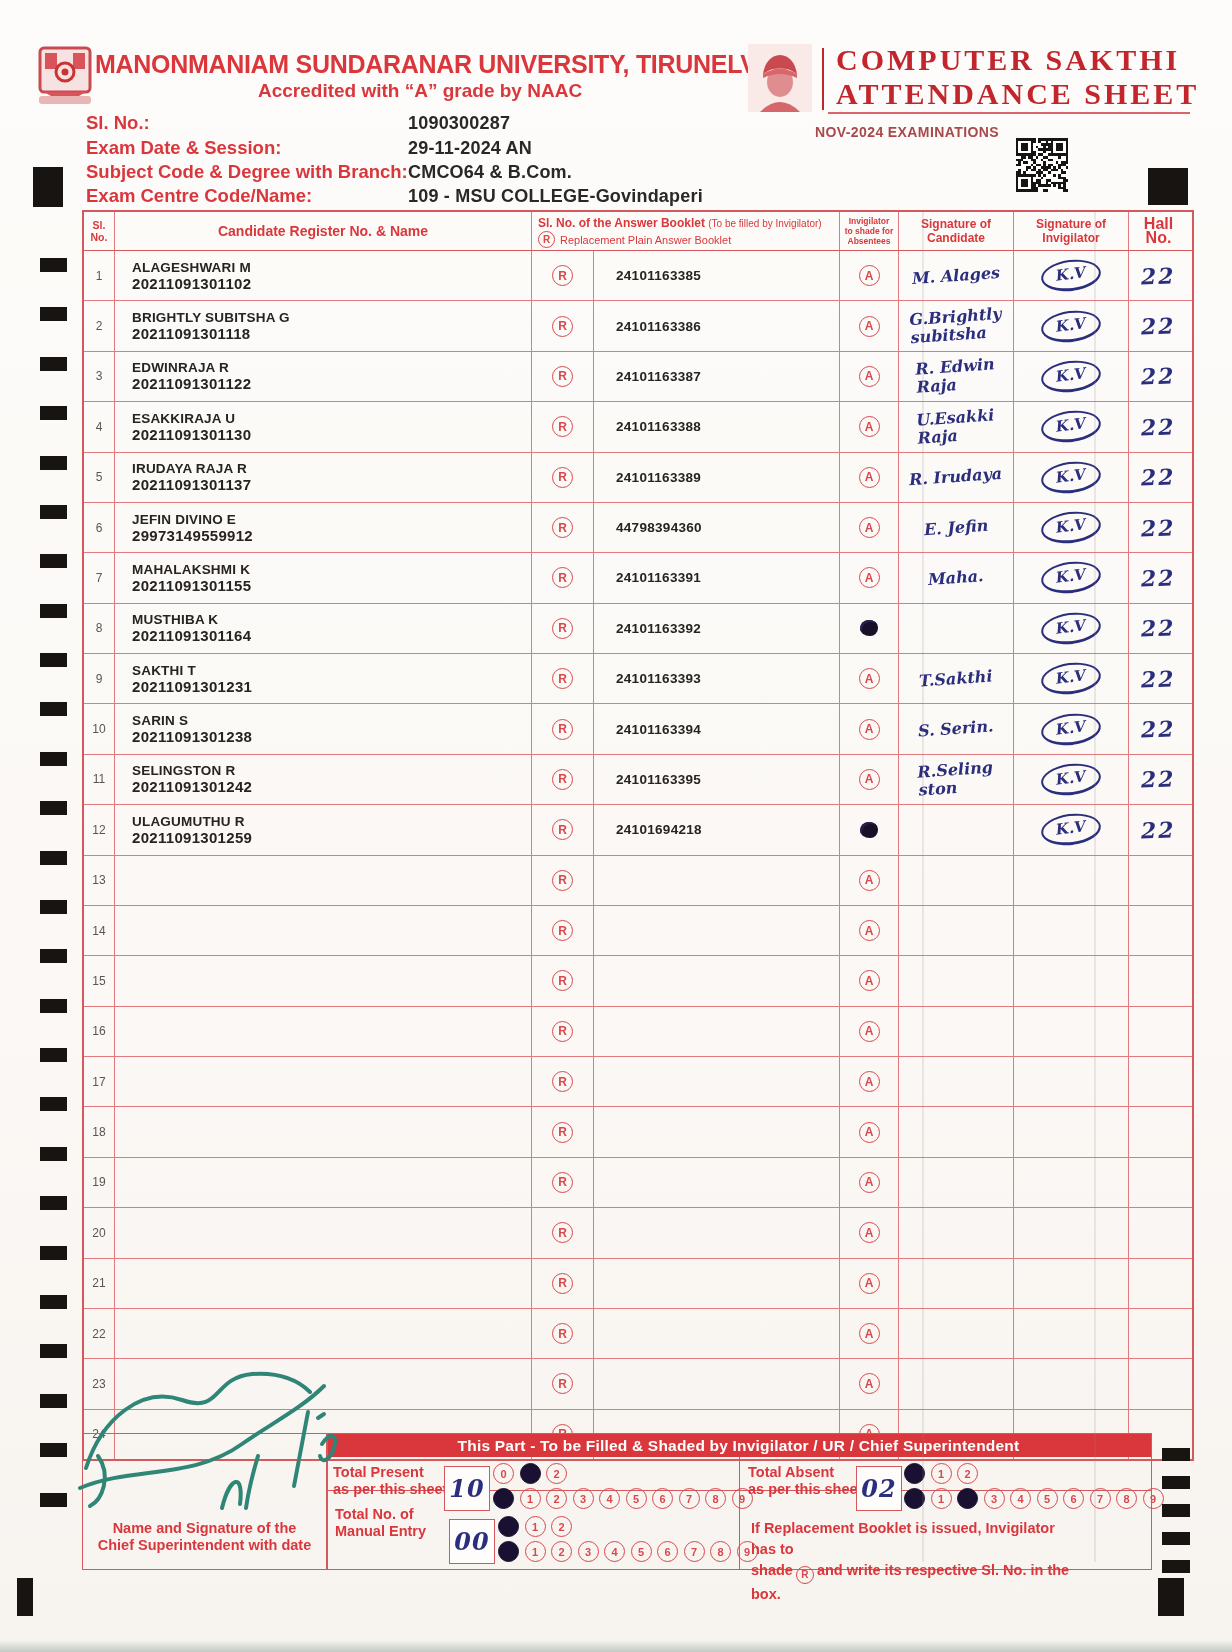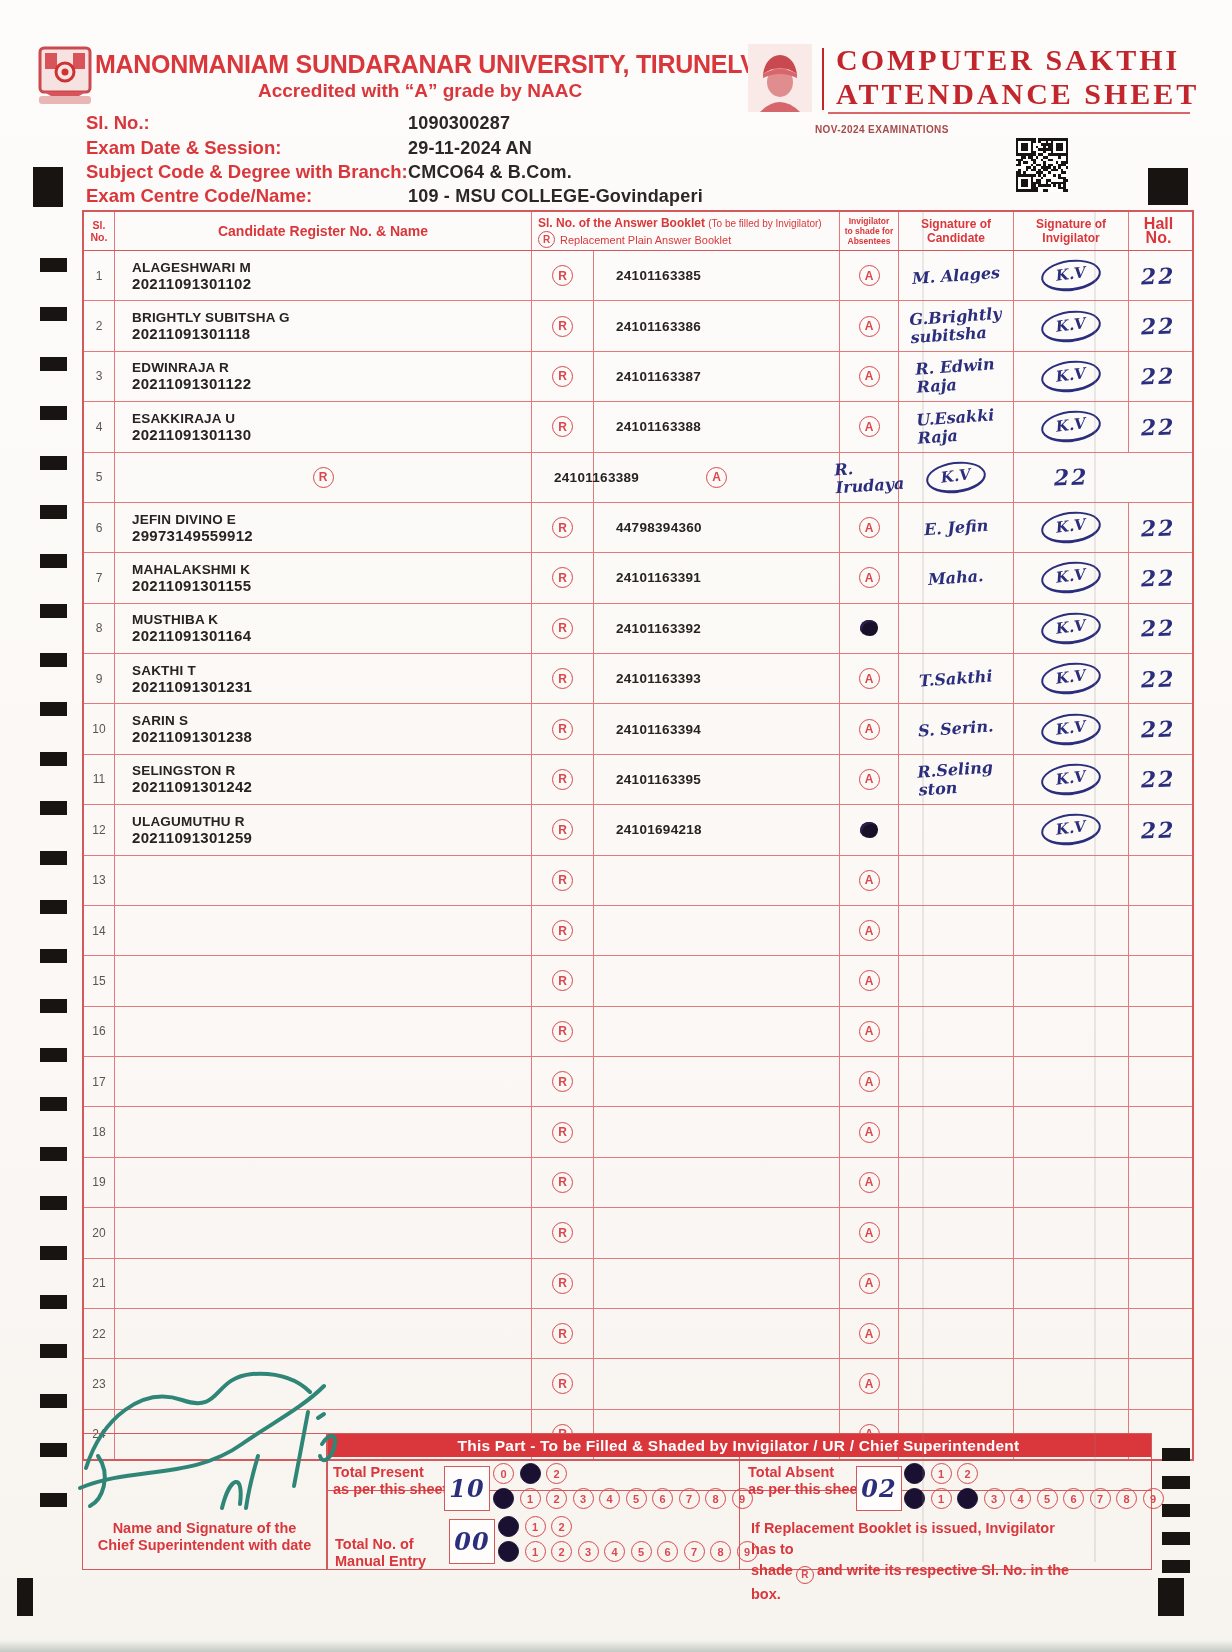--- a/index.html
+++ b/index.html
@@ -9,21 +9,21 @@
   .abs{position:absolute;}
   .mark{position:absolute;background:#181411;}
   .foldline{position:absolute;width:2px;background:rgba(140,130,125,0.16);}
 
   
   .uni-title{color:#d9373c;font-weight:bold;font-size:25px;letter-spacing:-0.3px;white-space:nowrap;}
   .uni-sub{color:#d9373c;font-weight:bold;font-size:19px;}
   .right-title{color:#c2262c;font-family:"Liberation Serif",serif;font-weight:bold;
                font-size:30px;letter-spacing:3px;white-space:nowrap;line-height:32px;}
   .vdivider{position:absolute;width:2px;background:#c2262c;}
-  .exam-session{color:#a8494b;font-weight:bold;font-size:10px;letter-spacing:0.4px;}
+  .exam-session{color:#a8494b;font-weight:bold;font-size:14px;letter-spacing:0.4px;}
   .info-label{color:#d9373c;font-weight:bold;font-size:18.5px;white-space:nowrap;}
   .info-value{color:#2a2724;font-weight:bold;font-size:18px;white-space:nowrap;letter-spacing:0.2px;}
 
   
   .tbl{position:absolute;left:82px;top:210px;width:1108px;border:2px solid #d4595d;background:transparent;}
   .thead{display:grid;grid-template-columns:31px 417px 308px 59px 115px 115px 59px;height:38px;
          border-bottom:1.6px solid #d4595d;}
   .thead > div{border-right:1px solid #e2797d;display:flex;flex-direction:column;align-items:center;
          justify-content:center;text-align:center;color:#d9373c;font-weight:bold;}
   .thead > div:last-child{border-right:none;}
@@ -677,20 +677,24 @@
       <div class="cell-center icell">
             <span class="oval">K.V</span>
           </div>
       <div class="cell-center hcell">
             <span class="hallv">22</span>
           </div>
     </div>
 
     <div class="trow">
       <div class="cell-sl sl">5</div>
+      <div class="cell-name">
+        <div class="nm">IRUDAYA RAJA R</div>
+        <div class="reg">20211091301137</div>
+      </div>
       <div class="cell-center rcell">
             <span class="circ">R</span>
           </div>
       <div class="cell-book book">24101163389</div>
       <div class="cell-center acell">
             <span class="circ">A</span>
           </div>
       <div class="cell-center scell">
             <span class="csig">R. Irudaya</span>
           </div>
@@ -1133,21 +1137,21 @@
         <span class="bub filled">2</span>
         <span class="bub">3</span>
         <span class="bub">4</span>
         <span class="bub">5</span>
         <span class="bub">6</span>
         <span class="bub">7</span>
         <span class="bub">8</span>
         <span class="bub">9</span>
       </div>
 
-    <div class="flabel" style="position:absolute;left:252px;top:102px">Total No. of
+    <div class="flabel" style="position:absolute;left:252px;top:72px">Total No. of
 Manual Entry</div>
     <div class="valbox" style="left:366px;top:85px;width:44px;height:43px">
       <span class="hw">00</span>
     </div>
     <div class="bubrow" style="left:415px;top:82px">
         <span class="bub filled">0</span>
         <span class="bub">1</span>
         <span class="bub">2</span>
       </div>
     <div class="bubrow" style="left:415px;top:107px">

